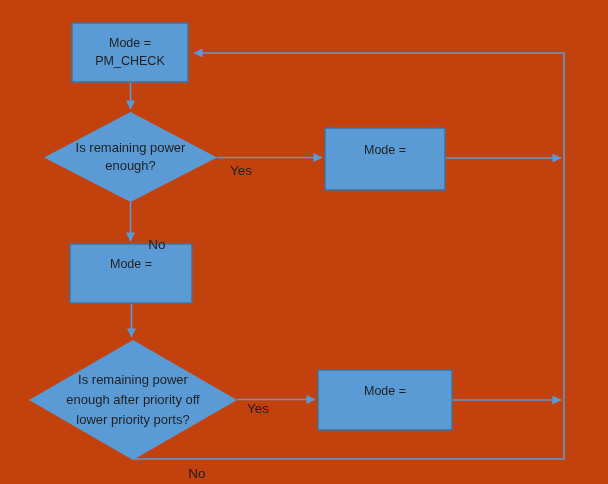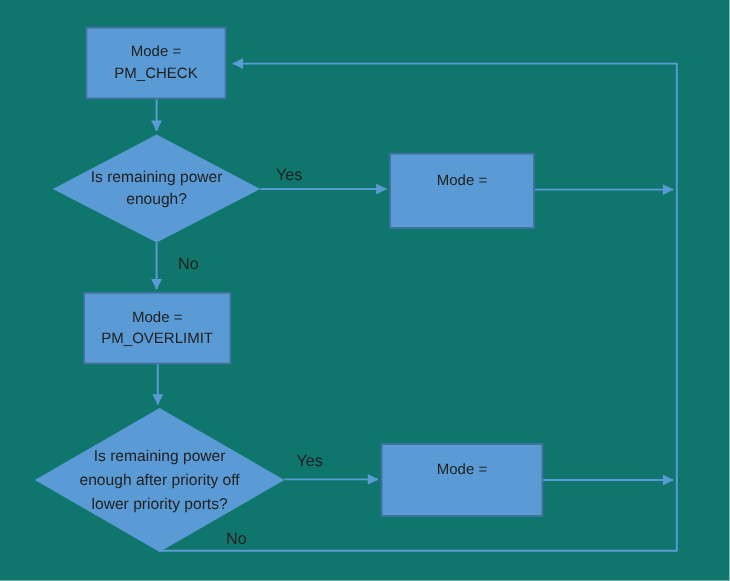--- a/index.html
+++ b/index.html
@@ -1,33 +1,33 @@
 <!DOCTYPE html>
 <html><head>
 <meta charset="utf-8">
 <style>
   html,body{margin:0;padding:0;background:#fff;}
   #canvas{
     position:relative;
     width:608px;height:484px;
-    background:#0f766e;
+    background:#c2410c;
     font-family:"Liberation Sans", sans-serif;
     overflow:hidden;
   }
   #flow-svg{position:absolute;left:0;top:0;}
   .txt{
     position:absolute;
     color:#1f1f1f;
     text-align:center;
     white-space:nowrap;
   }
   .node-label{font-size:12.5px;line-height:18px;}
   .decision-label{font-size:13px;line-height:18px;}
   .decision-label-lg{font-size:13px;line-height:20px;}
-  .edge-label{font-size:13.5px;line-height:15px;}
+  .edge-label{font-size:13.5px;line-height:15px;margin-top:25px;}
 </style>
 </head>
 <body>
 
 <div id="canvas">
 
   <svg id="flow-svg" width="608" height="484" viewBox="0 0 608 484">
     <defs>
       <marker id="arrow" viewBox="0 0 10 10" markerUnits="userSpaceOnUse" markerWidth="10.5" markerHeight="9" refX="9.5" refY="5" orient="auto">
         <path d="M0,0 L10,5 L0,10 Z" fill="#5b9bd5"></path>
@@ -63,21 +63,20 @@
     <span>Mode =</span><br>
     <span>PM_CHECK</span>
   </div>
 
   <div class="txt node-label" style="left:325px;top:141px;width:120px;">
     <span>Mode =</span><br>
   </div>
 
   <div class="txt node-label" style="left:70px;top:255px;width:122px;">
     <span>Mode =</span><br>
-    <span>PM_OVERLIMIT</span>
   </div>
 
   <div class="txt node-label" style="left:318px;top:382px;width:134px;">
     <span>Mode =</span><br>
   </div>
 
   <div class="txt decision-label" style="left:45px;top:139px;width:171px;">
     <span>Is remaining power</span><br>
     <span>enough?</span>
   </div>

